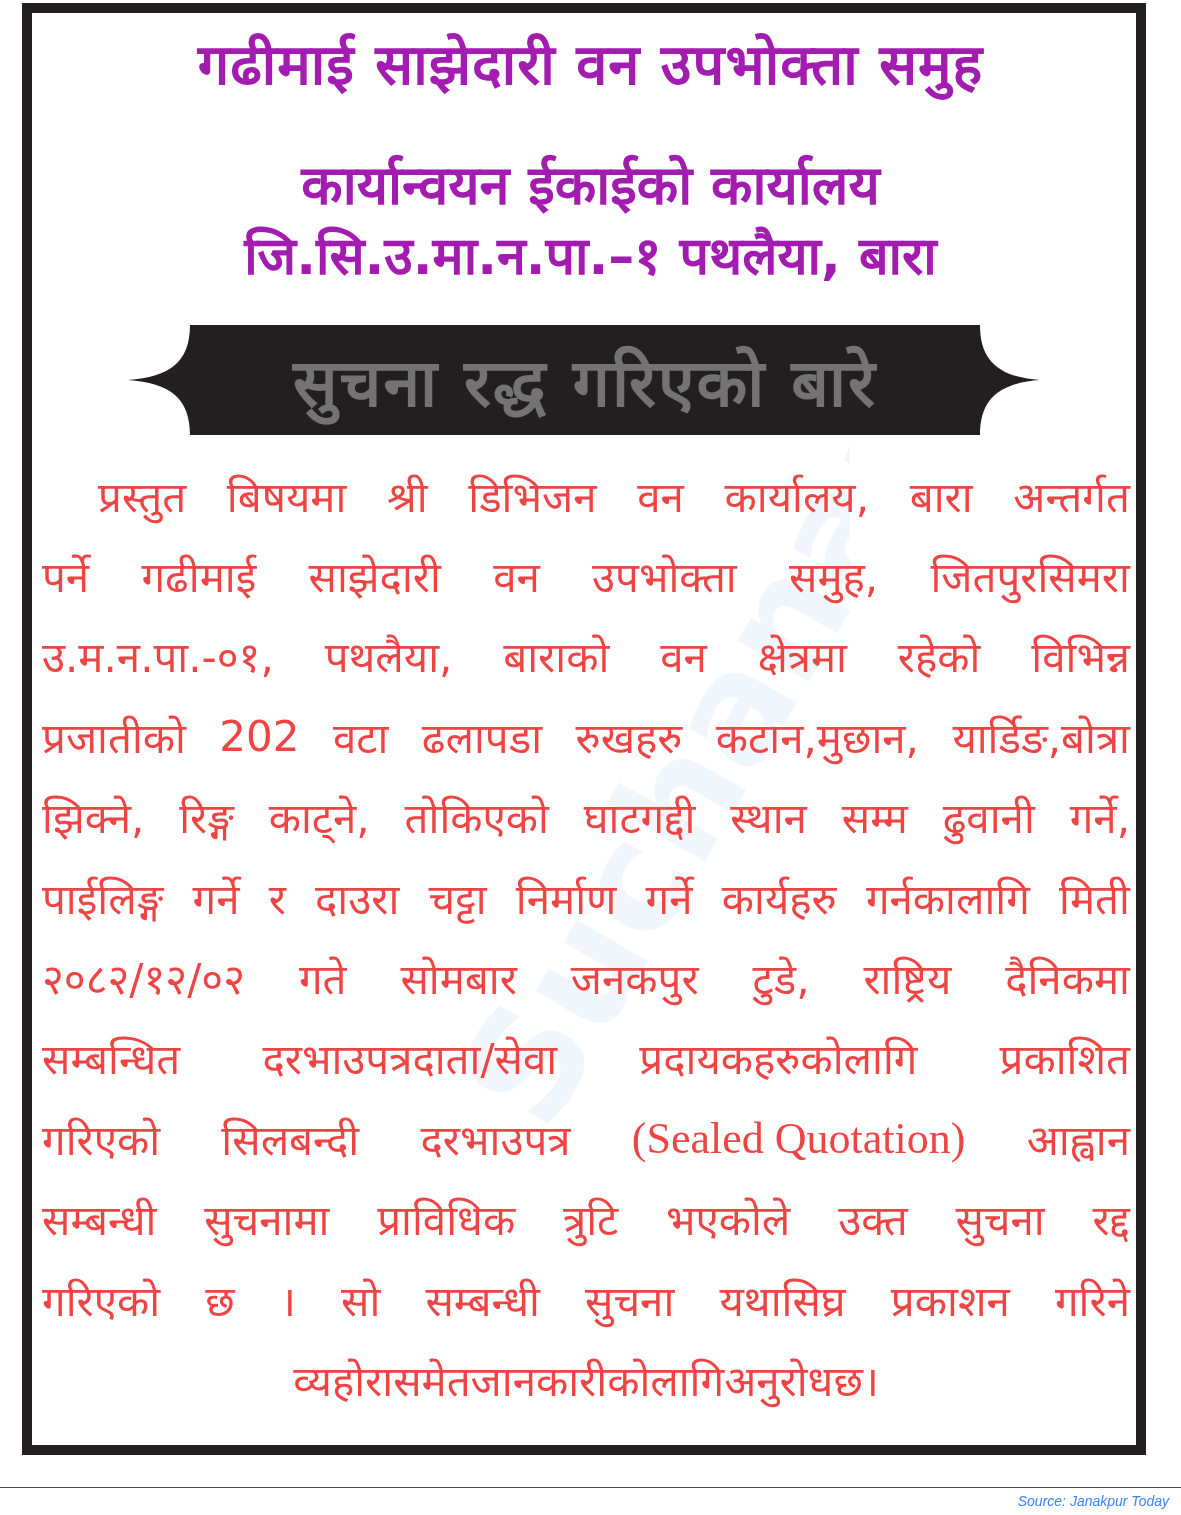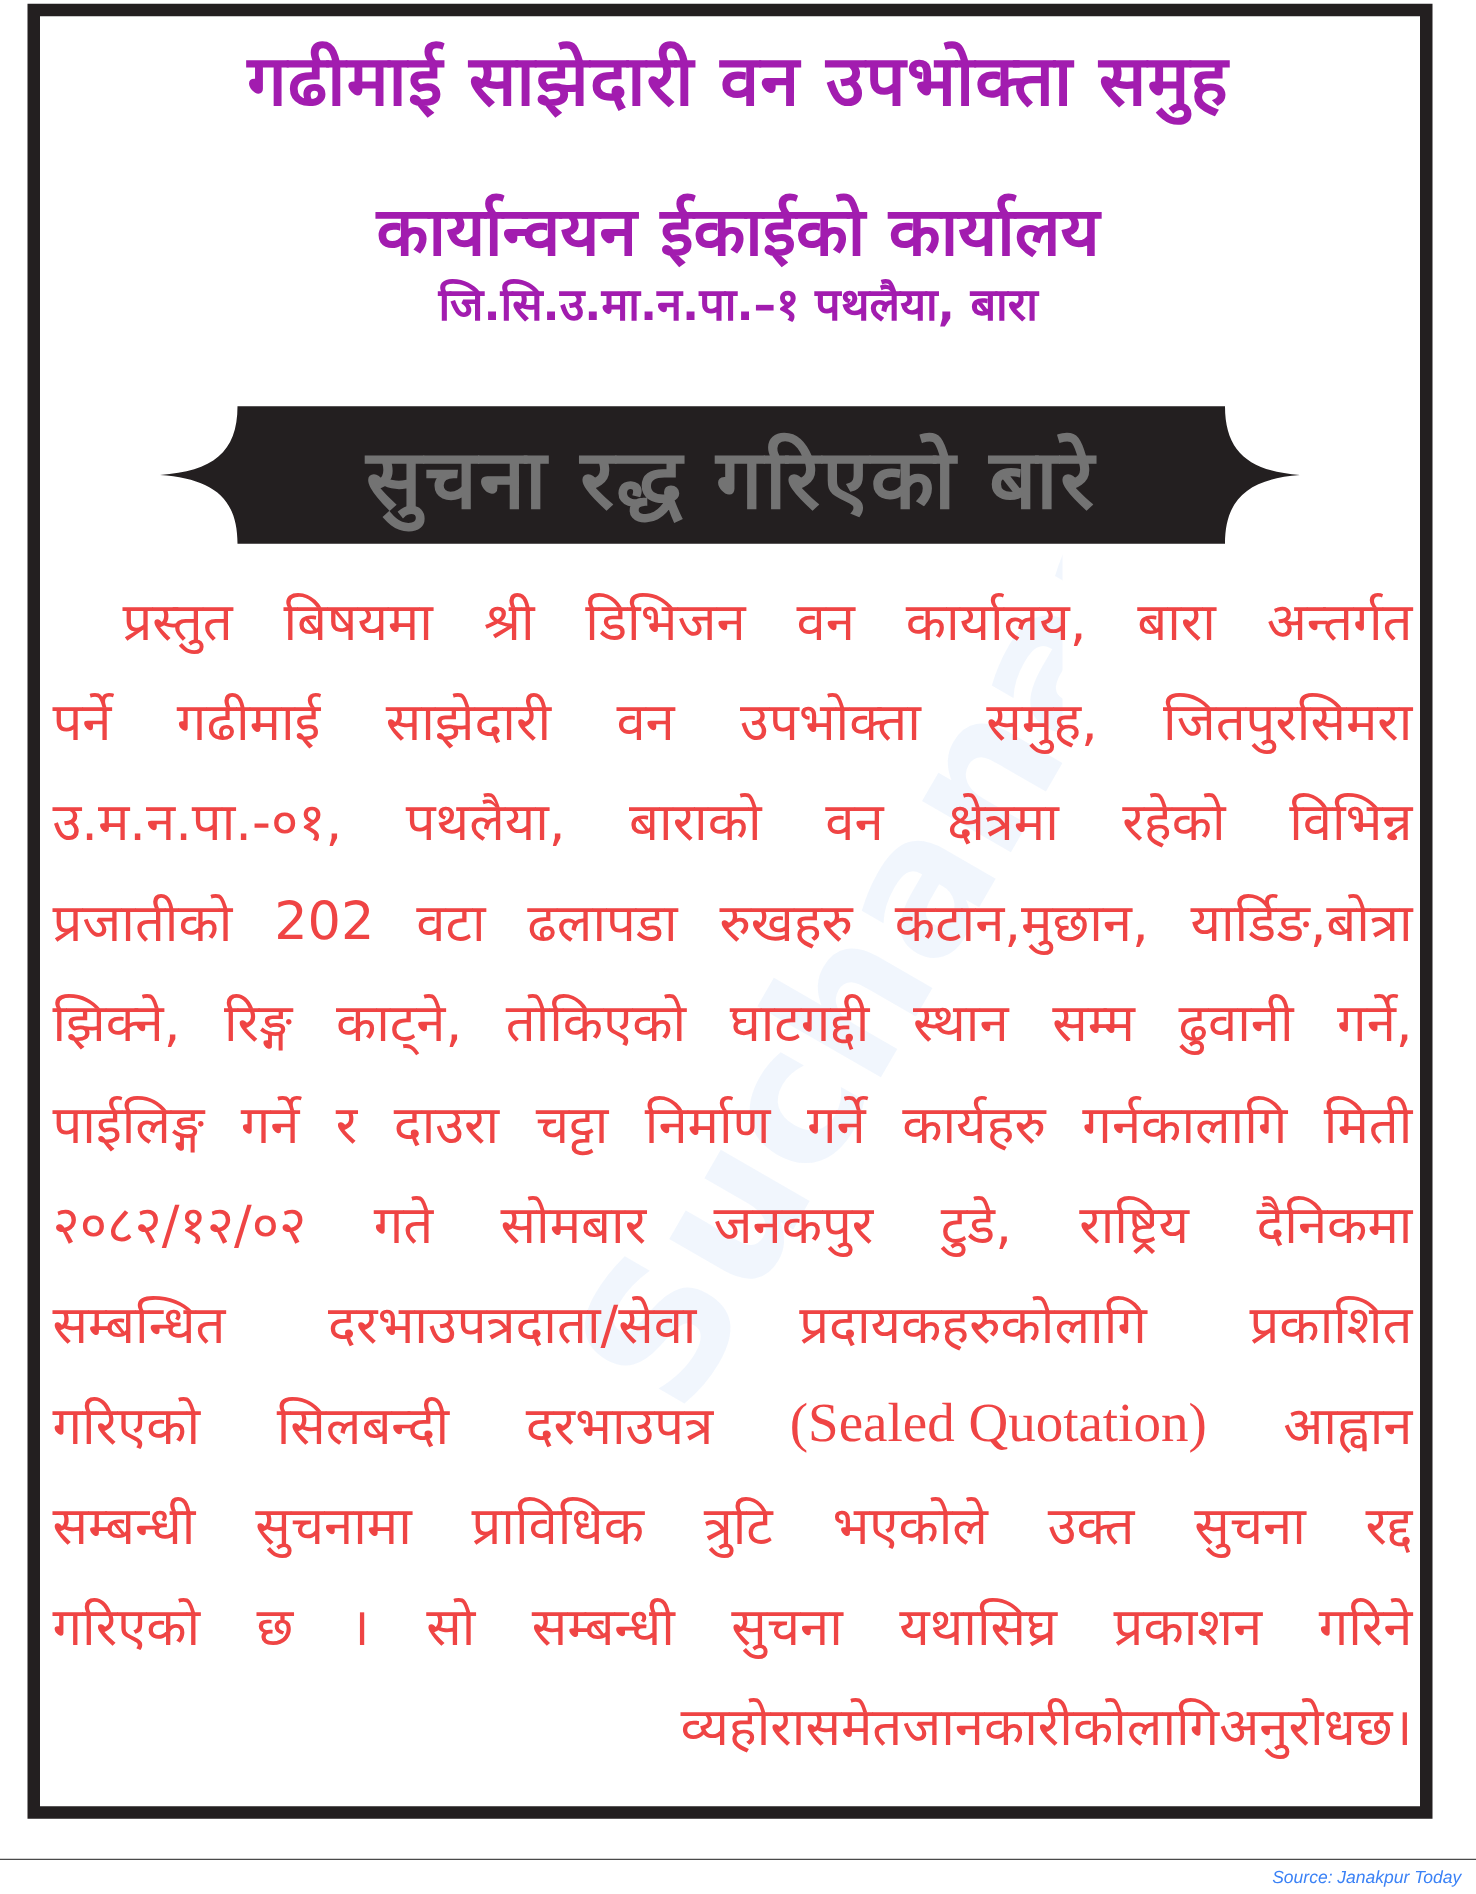--- a/index.html
+++ b/index.html
@@ -38,21 +38,21 @@
       position: absolute;
       left: 0;
       width: 100%;
       text-align: center;
       font-weight: bold;
       color: #a21caf;
       white-space: nowrap;
     }
     .h1 { top: 24px;  font-size: 56px; letter-spacing: 1px; }
     .h2 { top: 122px; font-size: 54px; margin-top: 24px; }
-    .h3 { top: 218px; font-size: 36px; }
+    .h3 { top: 218px; font-size: 52px; }
     .banner {
       position: absolute;
       left: 120px;
       top: 322px;
       width: 930px;
       height: 115px;
       z-index: 2;
     }
     .banner svg { position: absolute; left: 0; top: 0; }
     .banner-text {
@@ -79,21 +79,21 @@
     .line {
       display: flex;
       justify-content: space-between;
       height: 80.4px;
       align-items: center;
       font-size: 42px;
       white-space: nowrap;
       color: #ef4444;
     }
     .line.first { padding-left: 56px; }
-    .line.last { justify-content: flex-end; }
+    .line.last { justify-content: center; }
     .source-rule {
       position: absolute;
       left: 0;
       top: 1487px;
       width: 1181px;
       height: 1px;
       background: #4a4a4a;
     }
     .source {
       position: absolute;

